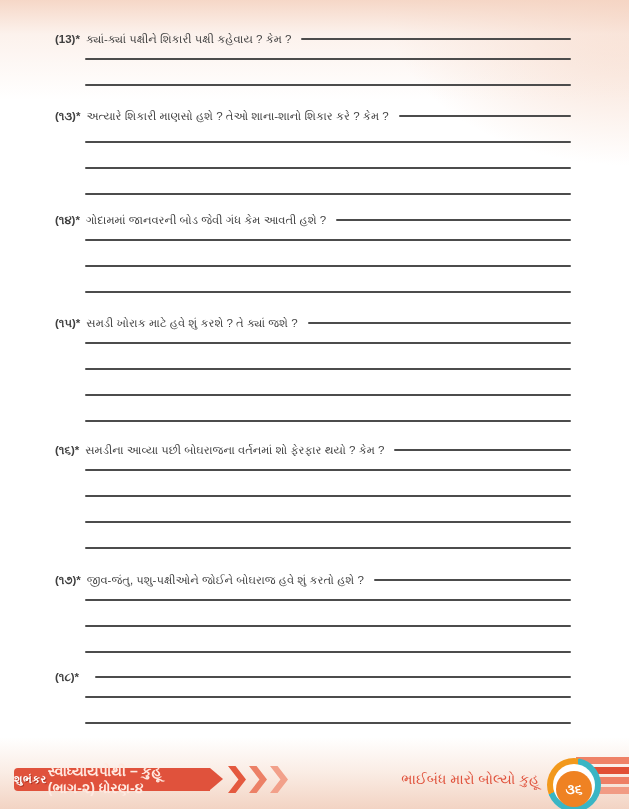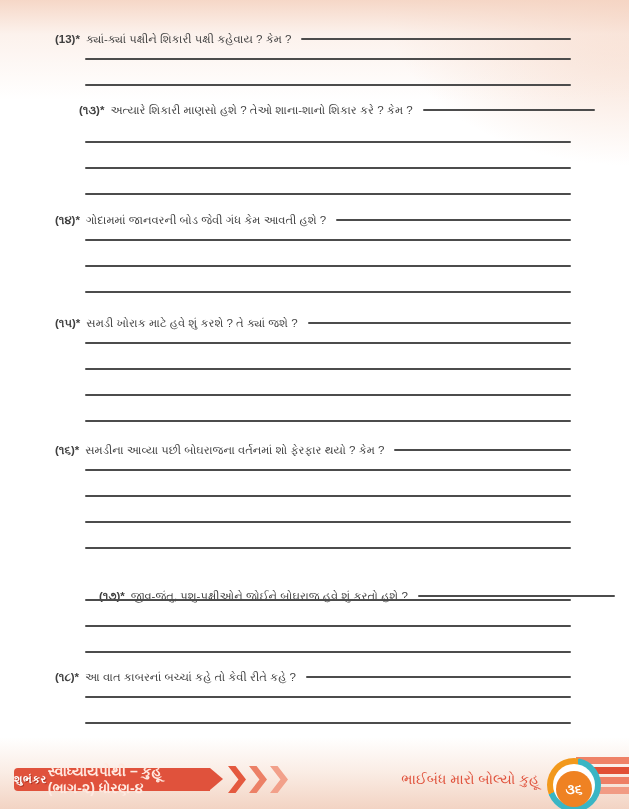--- a/index.html
+++ b/index.html
@@ -51,21 +51,21 @@
   <div id="questions-area">
       <div class="q-block" style="top: 31px;">
         <div class="q-row">
           <span class="q-num">(13)*</span>
           <span class="q-text">ક્યાં-ક્યાં પક્ષીને શિકારી પક્ષી કહેવાય ? કેમ ?</span>
           <span class="inline-line"></span>
         </div>
       </div>
       <div class="answer-line" style="top: 58px;"></div>
       <div class="answer-line" style="top: 84px;"></div>
-      <div class="q-block" style="top: 102px; margin-left: 24px;">
+      <div class="q-block" style="top: 108px;">
         <div class="q-row">
           <span class="q-num">(૧૩)*</span>
           <span class="q-text">અત્યારે શિકારી માણસો હશે ? તેઓ શાના-શાનો શિકાર કરે ? કેમ ?</span>
           <span class="inline-line"></span>
         </div>
       </div>
       <div class="answer-line" style="top: 141px;"></div>
       <div class="answer-line" style="top: 167px;"></div>
       <div class="answer-line" style="top: 193px;"></div>
       <div class="q-block" style="top: 212px;">
@@ -93,34 +93,33 @@
         <div class="q-row">
           <span class="q-num">(૧૬)*</span>
           <span class="q-text">સમડીના આવ્યા પછી બોઘરાજના વર્તનમાં શો ફેરફાર થયો ? કેમ ?</span>
           <span class="inline-line"></span>
         </div>
       </div>
       <div class="answer-line" style="top: 469px;"></div>
       <div class="answer-line" style="top: 495px;"></div>
       <div class="answer-line" style="top: 521px;"></div>
       <div class="answer-line" style="top: 547px;"></div>
-      <div class="q-block" style="top: 588px; margin-left: 44px;">
+      <div class="q-block" style="top: 572px;">
         <div class="q-row">
           <span class="q-num">(૧૭)*</span>
           <span class="q-text">જીવ-જંતુ, પશુ-પક્ષીઓને જોઈને બોઘરાજ હવે શું કરતો હશે ?</span>
           <span class="inline-line"></span>
         </div>
       </div>
       <div class="answer-line" style="top: 599px;"></div>
       <div class="answer-line" style="top: 625px;"></div>
       <div class="answer-line" style="top: 651px;"></div>
       <div class="q-block" style="top: 669px;">
         <div class="q-row">
           <span class="q-num">(૧૮)*</span>
-          <span class="q-text">આ વાત કાબરનાં બચ્ચાં કહે તો કેવી રીતે કહે ?</span>
           <span class="inline-line"></span>
         </div>
       </div>
       <div class="answer-line" style="top: 696px;"></div>
       <div class="answer-line" style="top: 722px;"></div>
     </div>
 
   <div class="footer">
     <div class="banner">
       <span class="brand">શુભંકર</span>

